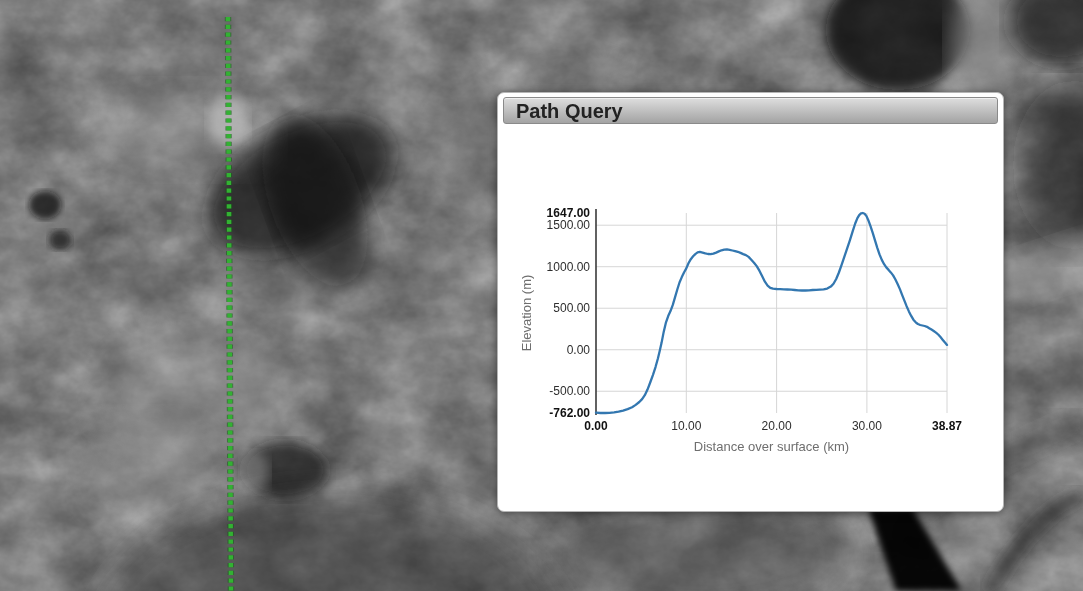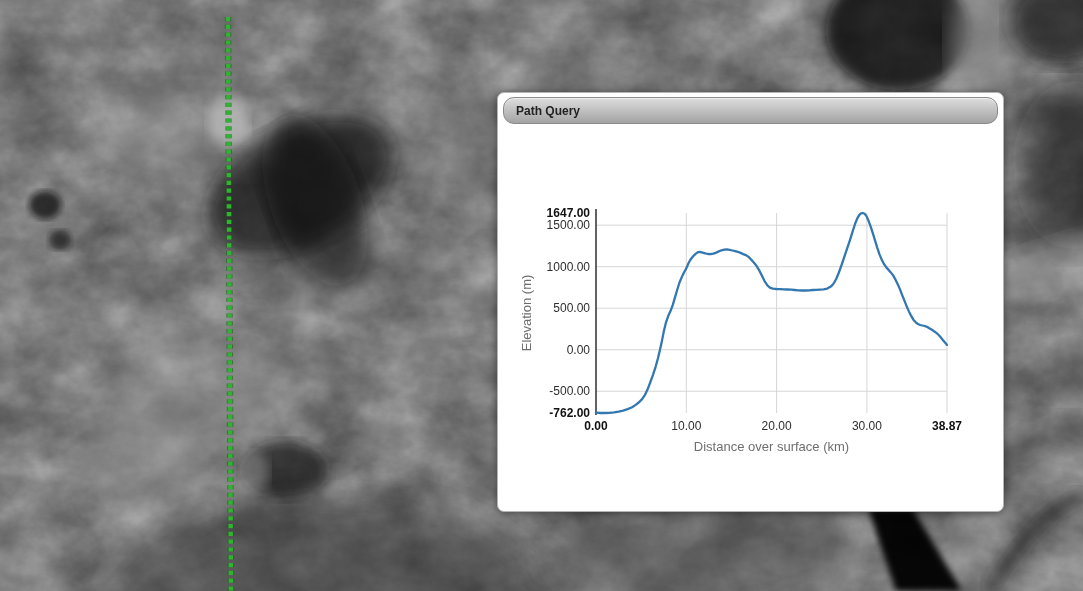--- a/index.html
+++ b/index.html
@@ -3,25 +3,25 @@
 <meta charset="utf-8">
 <style>
   html,body{margin:0;padding:0;background:#000;}
   .screen{position:relative;width:1083px;height:591px;overflow:hidden;
           font-family:"Liberation Sans",sans-serif;background:#4a4a4a;}
   .map{position:absolute;left:0;top:0;cursor:grab;}
   .panel{position:absolute;left:497px;top:92px;width:507px;height:420px;
          background:#fff;border:1px solid #b5b5b5;border-radius:7px;
          box-shadow:0 1px 8px rgba(0,0,0,.5);box-sizing:border-box;}
   .titlebar{position:absolute;left:5px;right:5px;top:4px;height:27px;
-            border:1px solid #8a8a8a;border-radius:11px;
+            border:1px solid #8a8a8a;border-radius:3px;
             background:linear-gradient(180deg,#dedede 0%,#c6c6c6 40%,#a3a3a3 100%);
             box-shadow:inset 0 1px 0 rgba(255,255,255,.55);
             line-height:27px;padding-left:12px;box-sizing:border-box;
-            font-size:12px;font-weight:bold;color:#222;cursor:move;}
+            font-size:20px;font-weight:bold;color:#222;cursor:move;}
   .chart{position:absolute;left:3px;top:38px;}
   .chart text{font-family:"Liberation Sans",sans-serif;}
 </style>
 </head>
 <body>
 
 <div class="screen">
 
   <svg class="map" width="1083" height="591" xmlns="http://www.w3.org/2000/svg">
     <defs>

